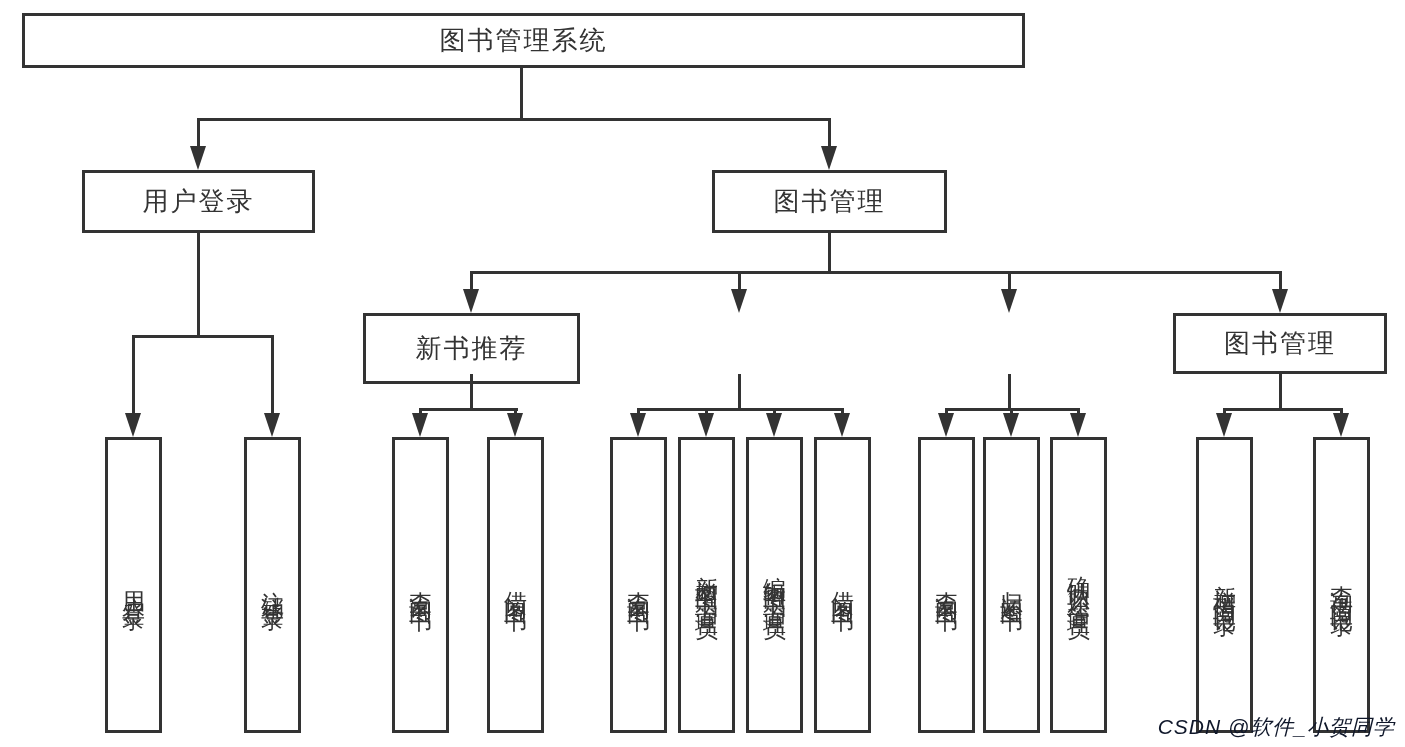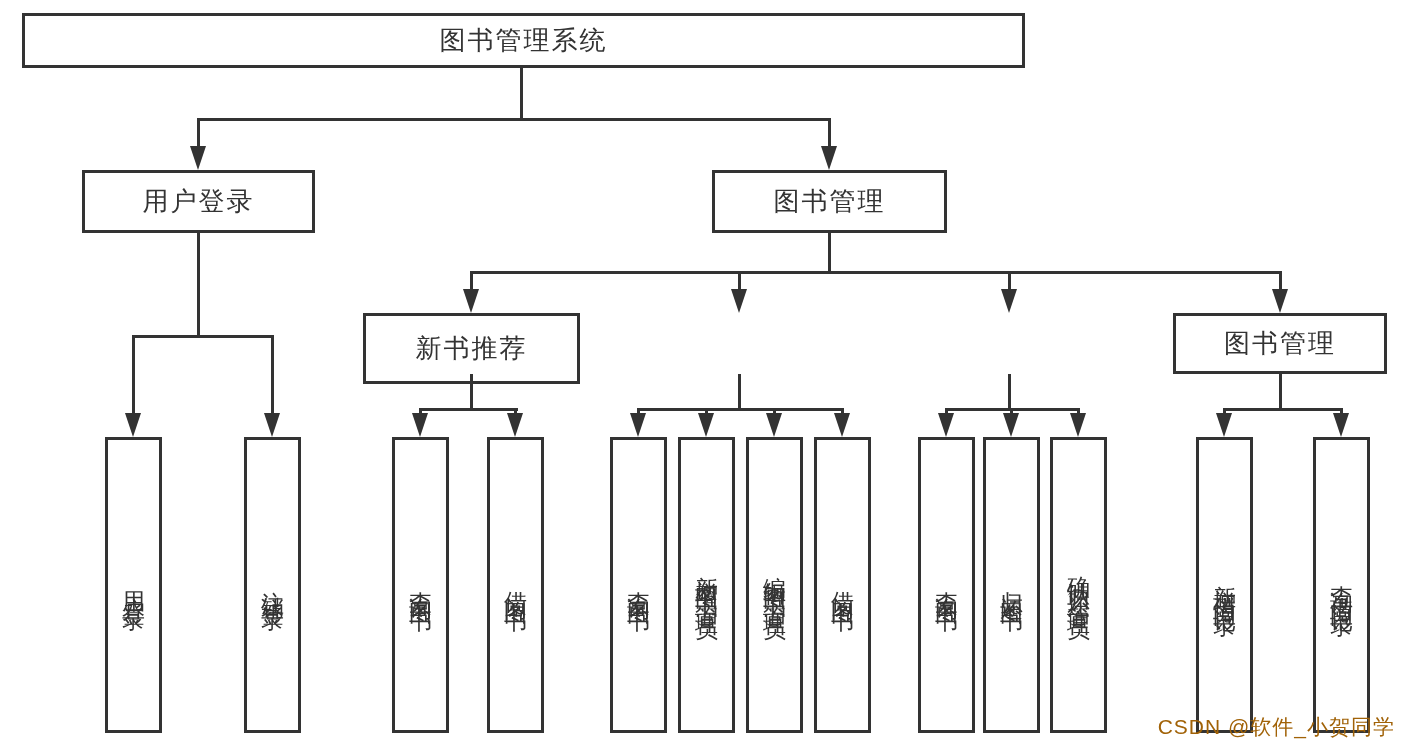--- a/index.html
+++ b/index.html
@@ -51,23 +51,24 @@
     width: 0; height: 0;
     border-left: 8px solid transparent;
     border-right: 8px solid transparent;
     border-top: 24px solid #333333;
   }
   .watermark {
     position: absolute;
     right: 10px;
     bottom: 6px;
     font-size: 21px;
-    color: #a16207;
+    color: #0f172a;
     letter-spacing: 1px;
     white-space: nowrap;
+    font-style: italic;
   }
 </style>
 </head>
 <body>
 
 <div id="canvas">
 
   <div class="box" style="left:22px; top:13px; width:1003px; height:55px;">
     <span>图书管理系统</span>
   </div>

